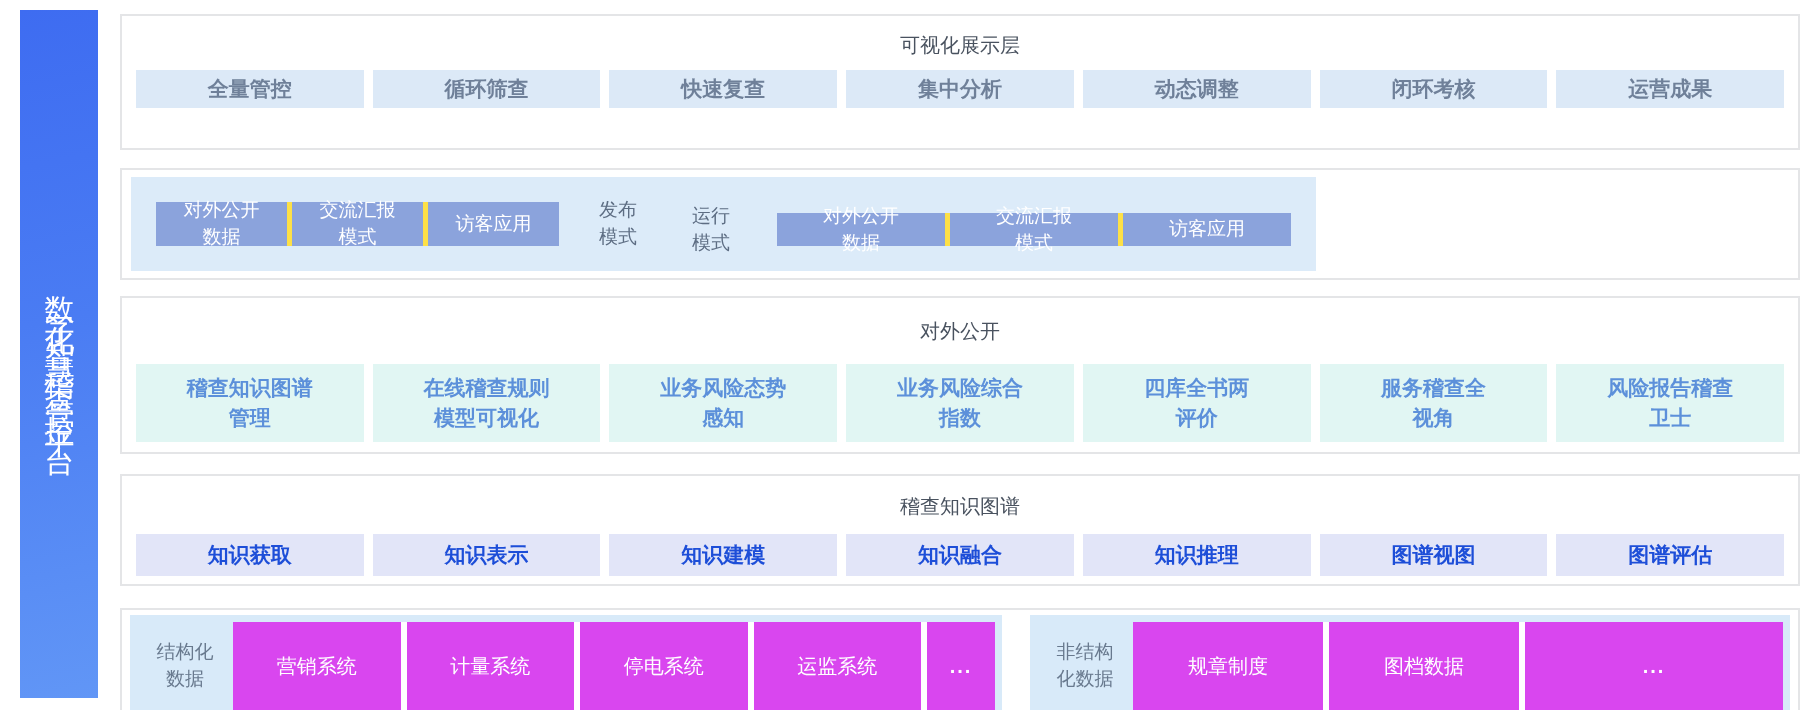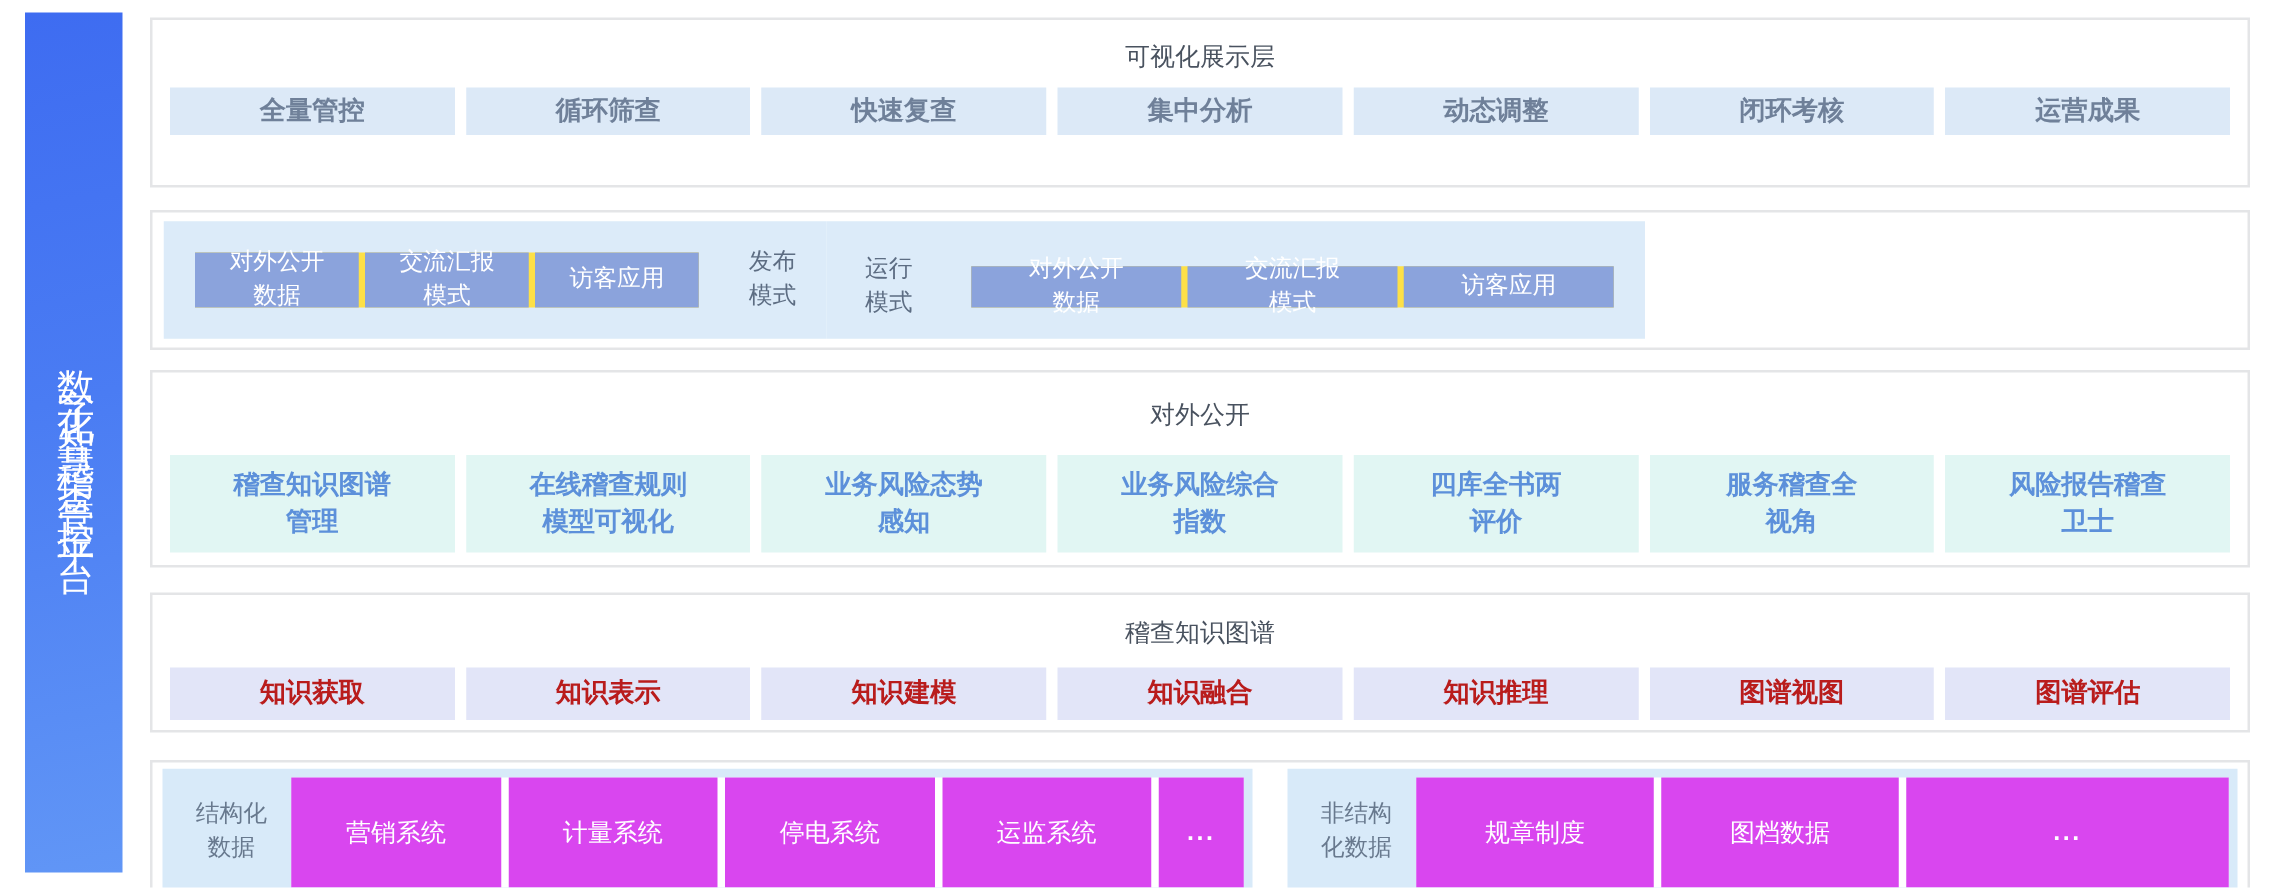--- a/index.html
+++ b/index.html
@@ -66,21 +66,21 @@
   }
 
   
   .layer-app{height:158px;margin-bottom:20px;padding-top:14px;}
   .layer-app .layer-title{height:38px;margin-bottom:14px;}
   .layer-app .cell{height:78px;background:#e1f6f3;color:#5c90da;}
 
   
   .layer-kg{height:112px;margin-bottom:22px;padding-top:12px;}
   .layer-kg .layer-title{height:36px;margin-bottom:10px;}
-  .layer-kg .cell{height:42px;background:#e2e5f8;color:#b91c1c;}
+  .layer-kg .cell{height:42px;background:#e2e5f8;color:#1d4ed8;}
 
   
   .layer-data{height:116px;padding:5px 8px;display:flex;align-items:stretch;}
   .data-panel{background:#d8eaf9;display:flex;align-items:stretch;box-sizing:border-box;padding:7px;}
   .data-panel.structured{flex:0 0 872px;margin-right:28px;}
   .data-panel.unstructured{flex:1;}
   .data-label{
     flex:0 0 96px;display:flex;align-items:center;justify-content:center;
     font-size:19px;color:#68798e;text-align:center;white-space:pre-line;line-height:1.4;
   }

